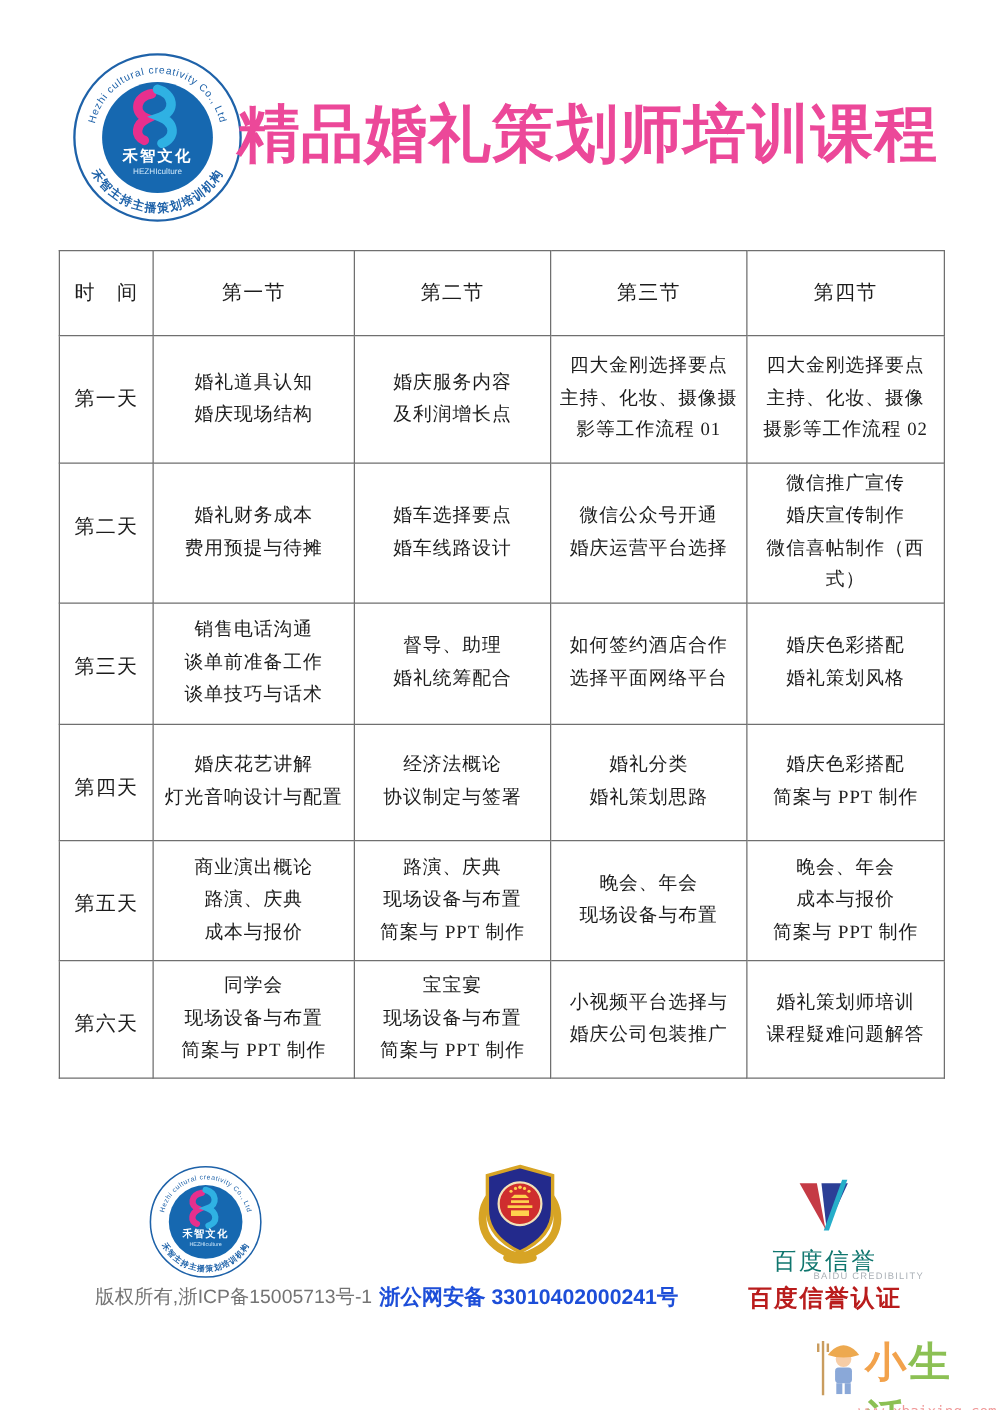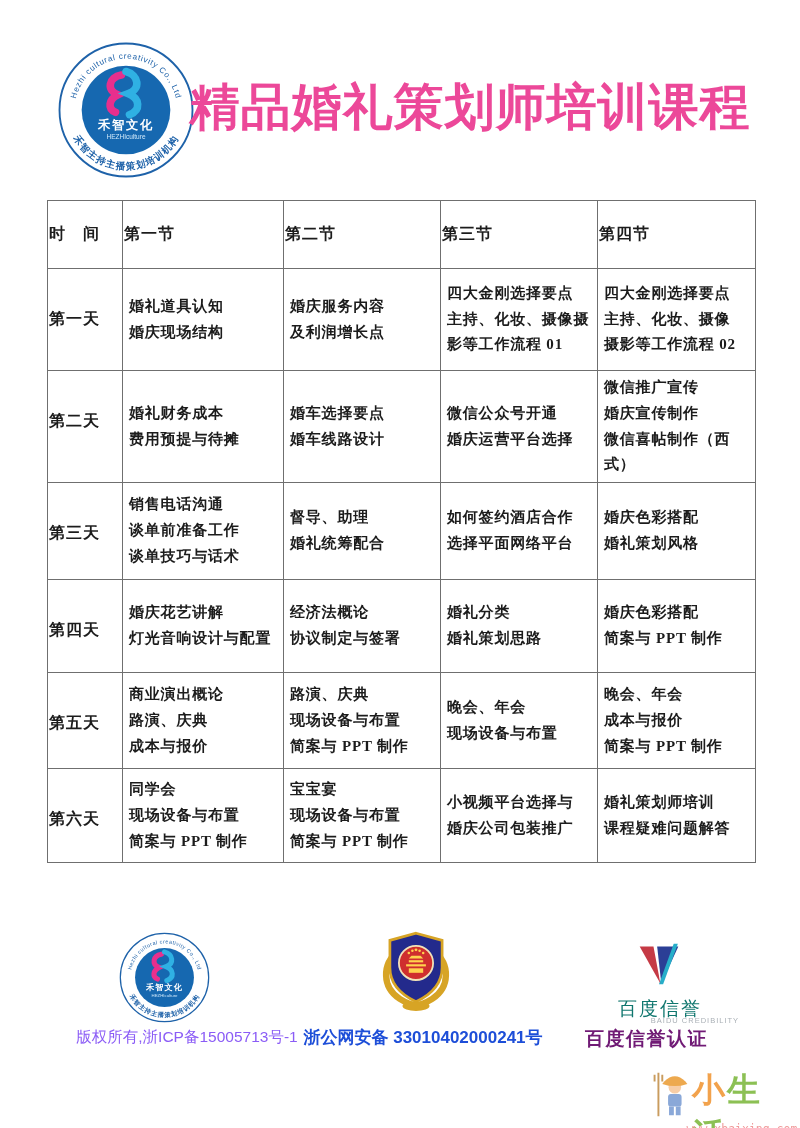--- a/index.html
+++ b/index.html
@@ -22,60 +22,60 @@
   .logo-cn{font-size:10.5px;fill:#ffffff;font-weight:700;text-anchor:middle;letter-spacing:1.5px;}
   .logo-en{font-size:5.6px;fill:#cfe8fa;text-anchor:middle;font-family:"Liberation Sans",sans-serif;}
   .swirl{fill:none;stroke-width:6.5;stroke-linecap:round;}
 
   
   #course-table{
     position:absolute;left:47px;top:200px;width:708px;
     border-collapse:collapse;table-layout:fixed;
   }
   #course-table th,#course-table td{
-    border:1px solid #6f6f6f;text-align:left;vertical-align:middle;
-    font-weight:700;white-space:pre-line;
+    border:1px solid #6f6f6f;text-align:center;vertical-align:middle;
+    font-weight:400;white-space:pre-line;
   }
   #course-table thead tr{height:68px;}
   #course-table thead th{font-size:16px;letter-spacing:1px;}
   #course-table tbody tr:nth-child(1){height:102px;}
   #course-table tbody tr:nth-child(2){height:92px;}
   #course-table tbody tr:nth-child(3){height:97px;}
   #course-table tbody tr:nth-child(4){height:93px;}
   #course-table tbody tr:nth-child(5){height:96px;}
   #course-table tbody tr:nth-child(6){height:94px;}
   #course-table tbody th.day{
     font-size:16px;vertical-align:top;padding-top:40px;letter-spacing:1px;
   }
   #course-table td{font-size:15px;line-height:1.72;letter-spacing:.8px;padding:4px 6px;}
   .c-time{width:75px;}.c1{width:161px;}.c2{width:157px;}.c3{width:157px;}.c4{width:158px;}
 
   
   .hezhi-logo-small{position:absolute;left:118px;top:931px;width:93px;height:93px;}
   .copyright-caption{
     position:absolute;left:50px;top:1027px;width:274px;text-align:center;
-    font-family:"Liberation Sans","DejaVu Sans",sans-serif;font-size:15.5px;color:#8b5cf6;
+    font-family:"Liberation Sans","DejaVu Sans",sans-serif;font-size:15.5px;color:#737373;
   }
   .police-badge{position:absolute;left:371px;top:924px;width:90px;height:94px;}
   .police-caption{
     position:absolute;left:303px;top:1026px;width:240px;text-align:center;
     font-family:"Liberation Sans","DejaVu Sans",sans-serif;font-size:17px;font-weight:700;color:#1d4ed8;
   }
   .baidu-logo{position:absolute;left:636px;top:940px;width:46px;height:50px;}
   .baidu-title{
     position:absolute;left:590px;top:996px;width:140px;text-align:center;
     font-family:"Liberation Sans",sans-serif;font-size:19px;color:#0f766e;letter-spacing:2px;
   }
   .baidu-subtitle{
     position:absolute;left:625px;top:1016px;width:140px;text-align:center;
     font-family:"Liberation Sans",sans-serif;font-size:7.5px;color:#aab0b6;letter-spacing:1px;
   }
   .baidu-caption{
-    position:absolute;left:585px;top:1026px;width:150px;text-align:left;
-    font-family:"Liberation Sans",sans-serif;font-size:19px;font-weight:700;color:#701a75;letter-spacing:1.5px;
+    position:absolute;left:585px;top:1026px;width:150px;text-align:center;
+    font-family:"Liberation Sans",sans-serif;font-size:19px;font-weight:700;color:#b91c1c;letter-spacing:1.5px;
   }
 
   
   .farmer-icon{position:absolute;left:650px;top:1068px;width:40px;height:54px;}
   .wm-title{
     position:absolute;left:692px;top:1068px;width:100px;
     font-family:"Liberation Sans","DejaVu Sans",sans-serif;font-size:33px;font-weight:700;letter-spacing:2px;
   }
   .wm-url{
     position:absolute;left:686px;top:1103px;width:112px;text-align:center;

